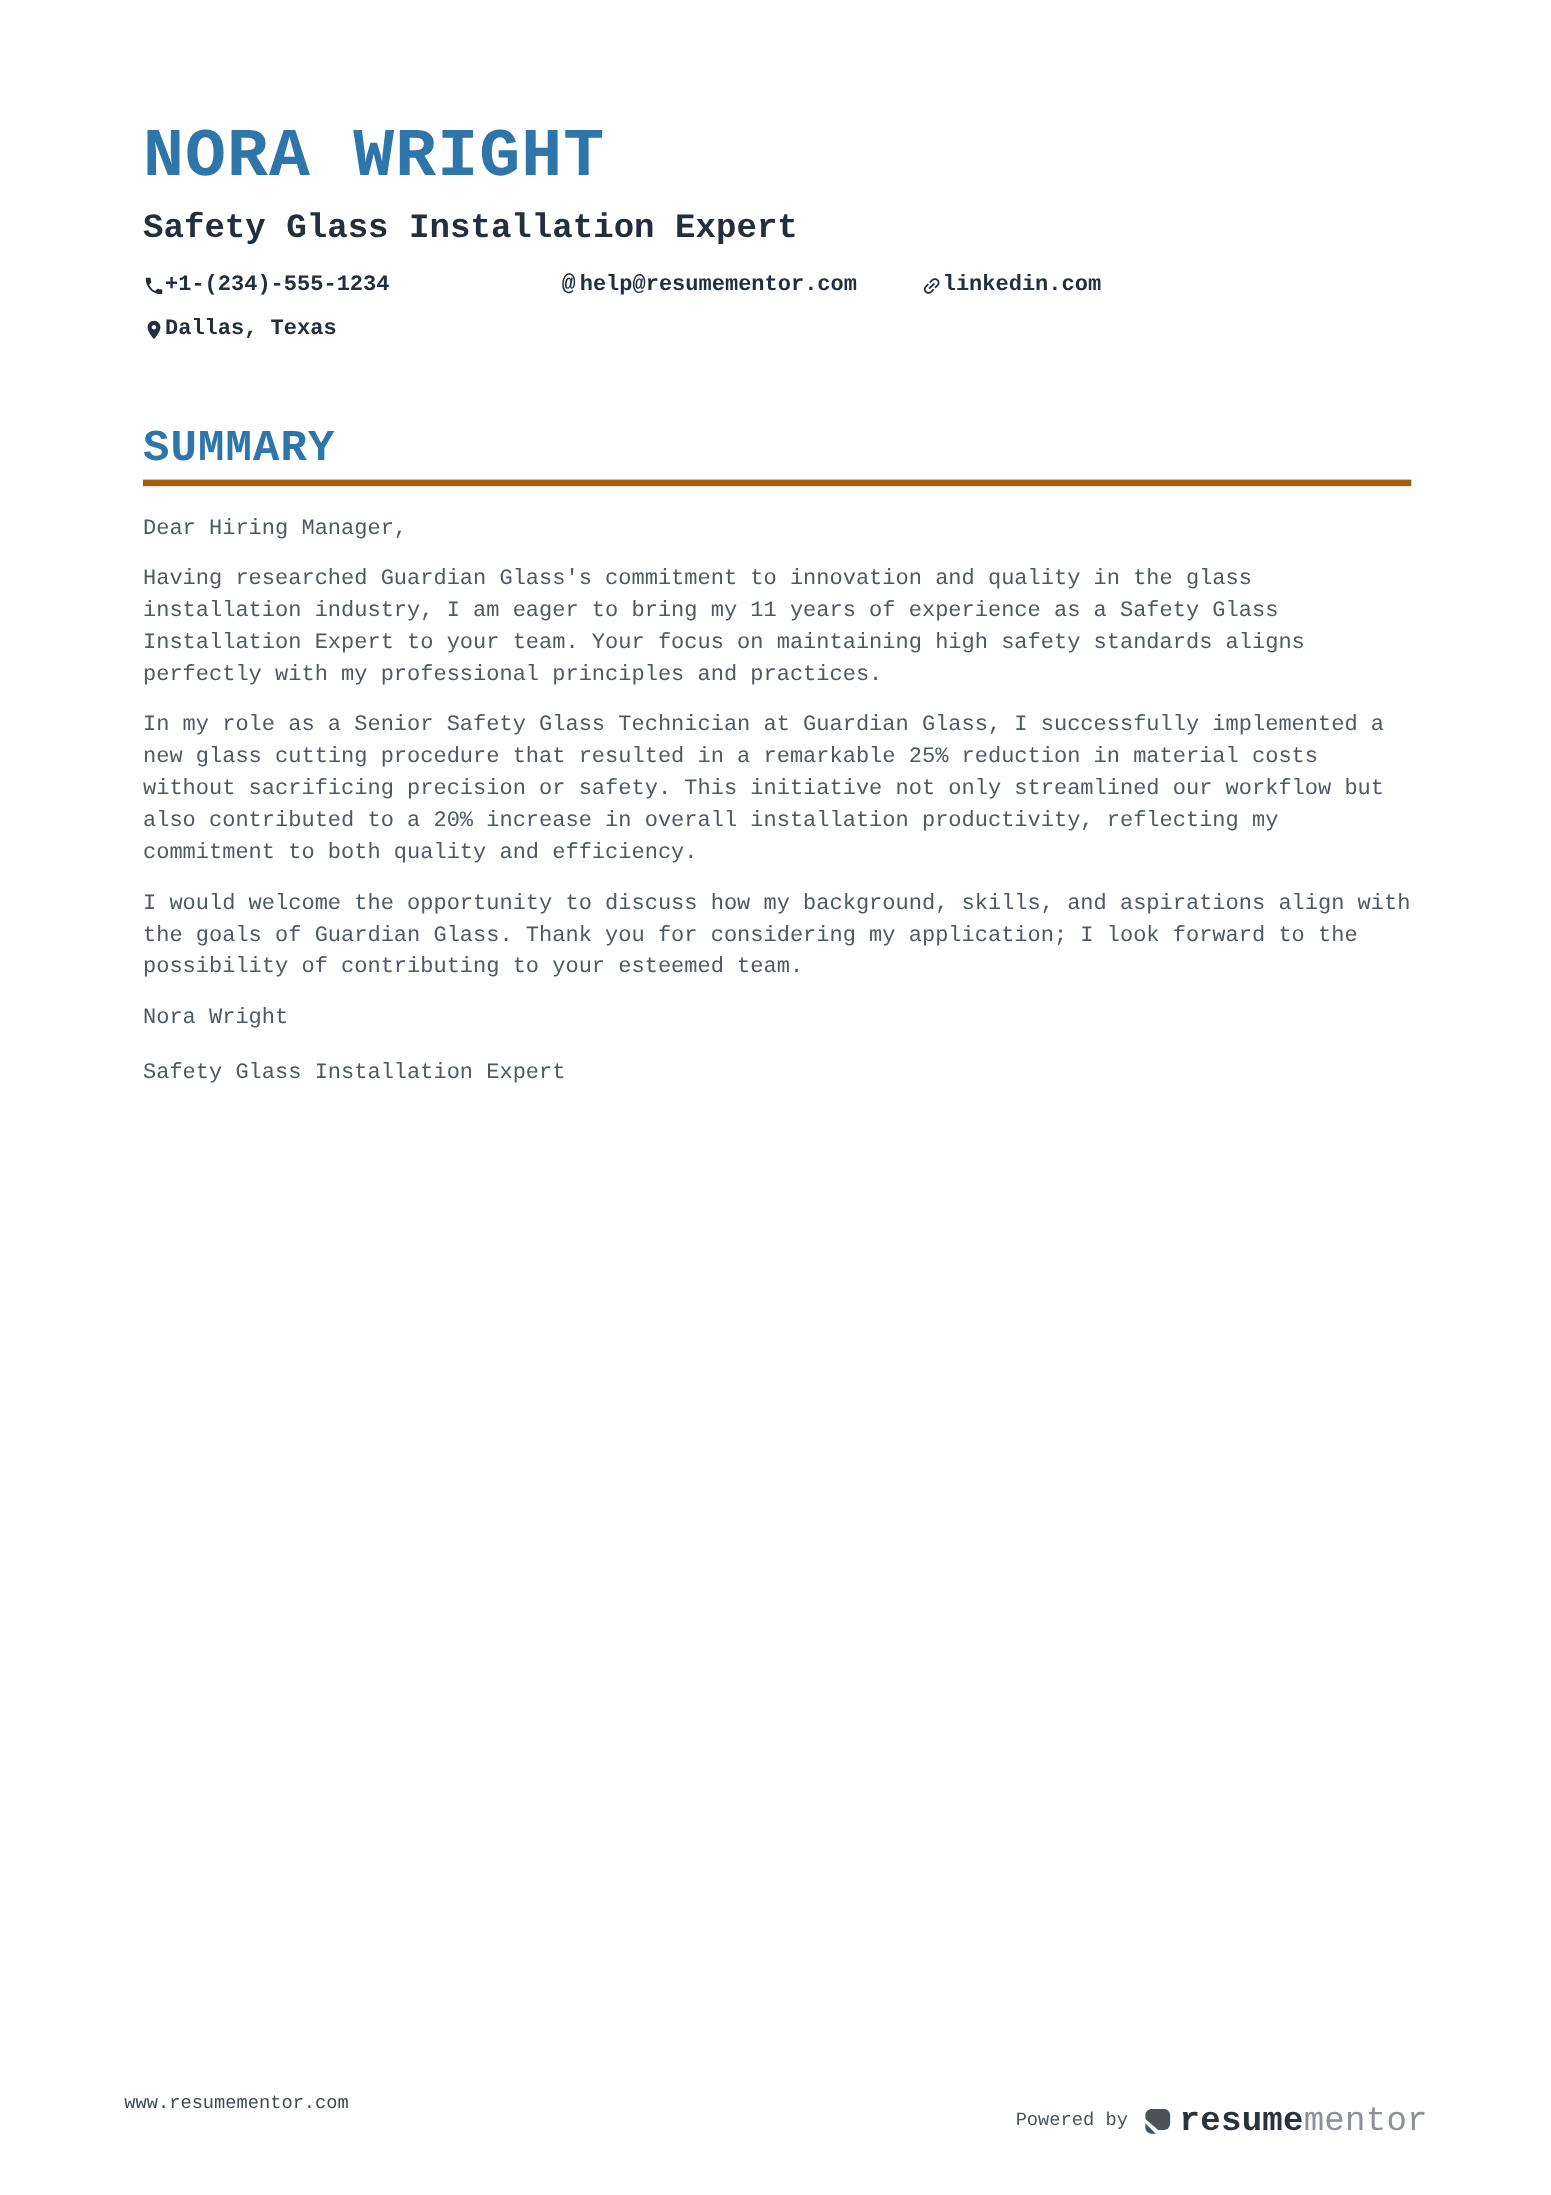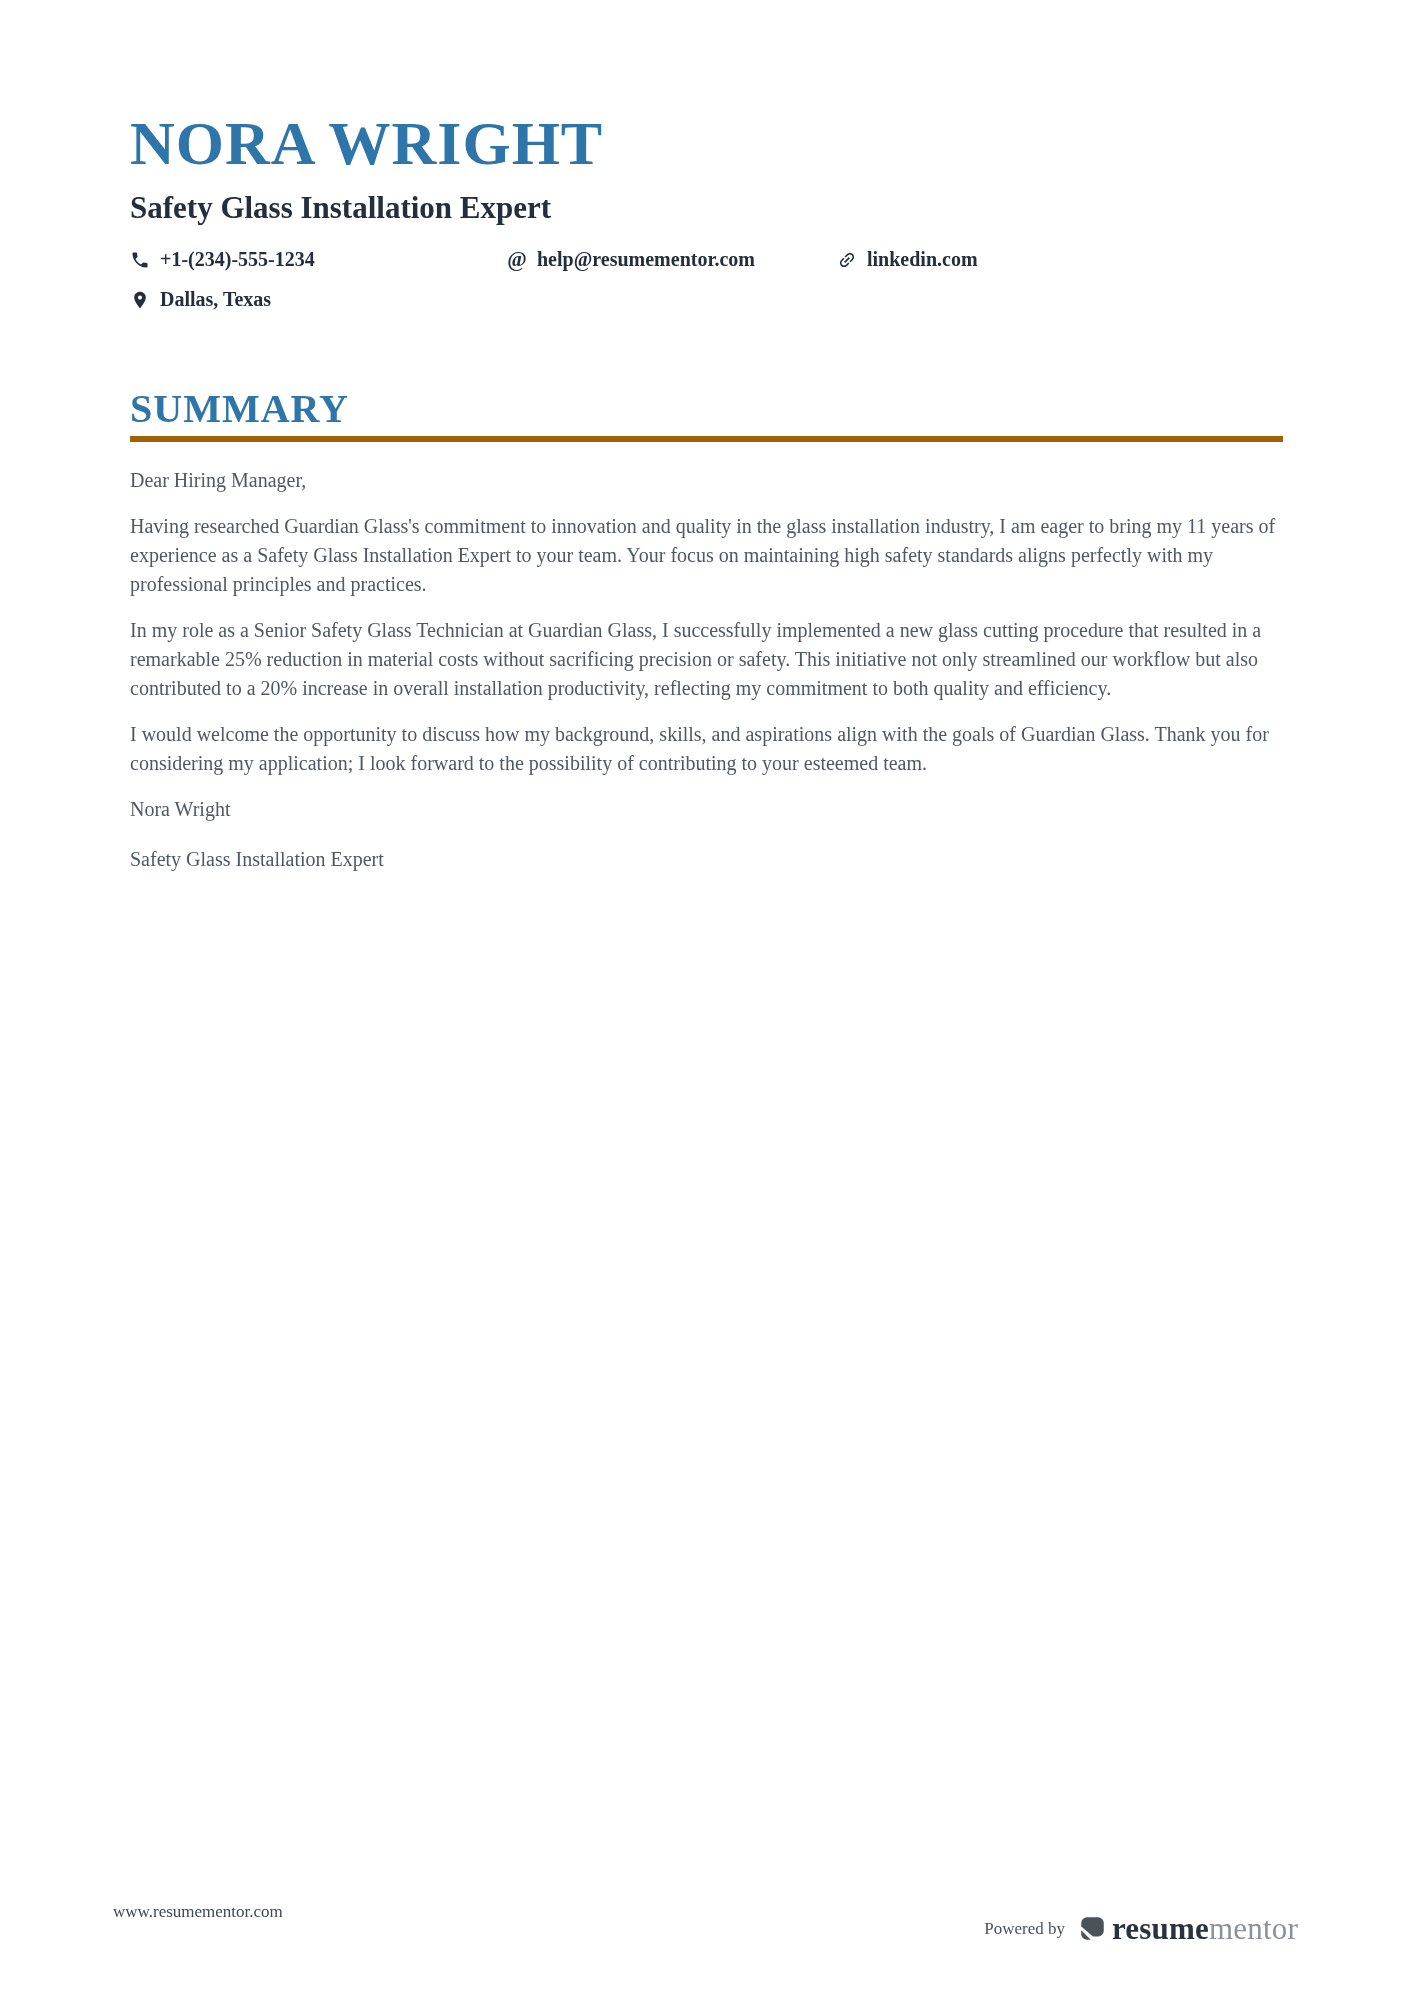--- a/index.html
+++ b/index.html
@@ -2,21 +2,21 @@
 <html><head>
 <meta charset="utf-8">
 <style>
   * { margin:0; padding:0; box-sizing:border-box; }
   html,body { background:#ffffff; }
   .page {
     position:relative;
     width:1410px; height:1995px;
     margin:0 auto;
     background:#ffffff;
-    font-family:Liberation Serif, serif;
+    font-family:Liberation Mono, monospace;
     overflow:hidden;
   }
   .content { padding:112px 127px 0 130px; }
 
   .name {
     font-size:62px; font-weight:700; letter-spacing:1px;
     line-height:1; color:#2e75aa;
   }
   .job-title {
     margin-top:17px;
@@ -24,21 +24,21 @@
     line-height:1.1;
   }
 
   .contact {
     margin-top:23px;
     display:grid;
     grid-template-columns:377px 330px 1fr;
     row-gap:17px;
     font-size:20px; font-weight:700; color:#232f3d;
   }
-  .contact-item { display:flex; align-items:center; gap:10px; }
+  .contact-item { display:flex; align-items:center; }
   .contact-item .ico { width:20px; height:20px; flex:0 0 auto; display:inline-flex; align-items:center; justify-content:center; }
   .contact-item .ico svg { width:20px; height:20px; fill:#232f3d; }
   .at-glyph { font-size:21px; font-weight:700; color:#232f3d; line-height:1; }
   .row2 { grid-column:1 / 2; }
 
   .summary-section { margin-top:78px; }
   .summary-heading {
     font-size:40px; font-weight:700; letter-spacing:1px;
     color:#2e75aa; line-height:1;
     padding-bottom:7px;

